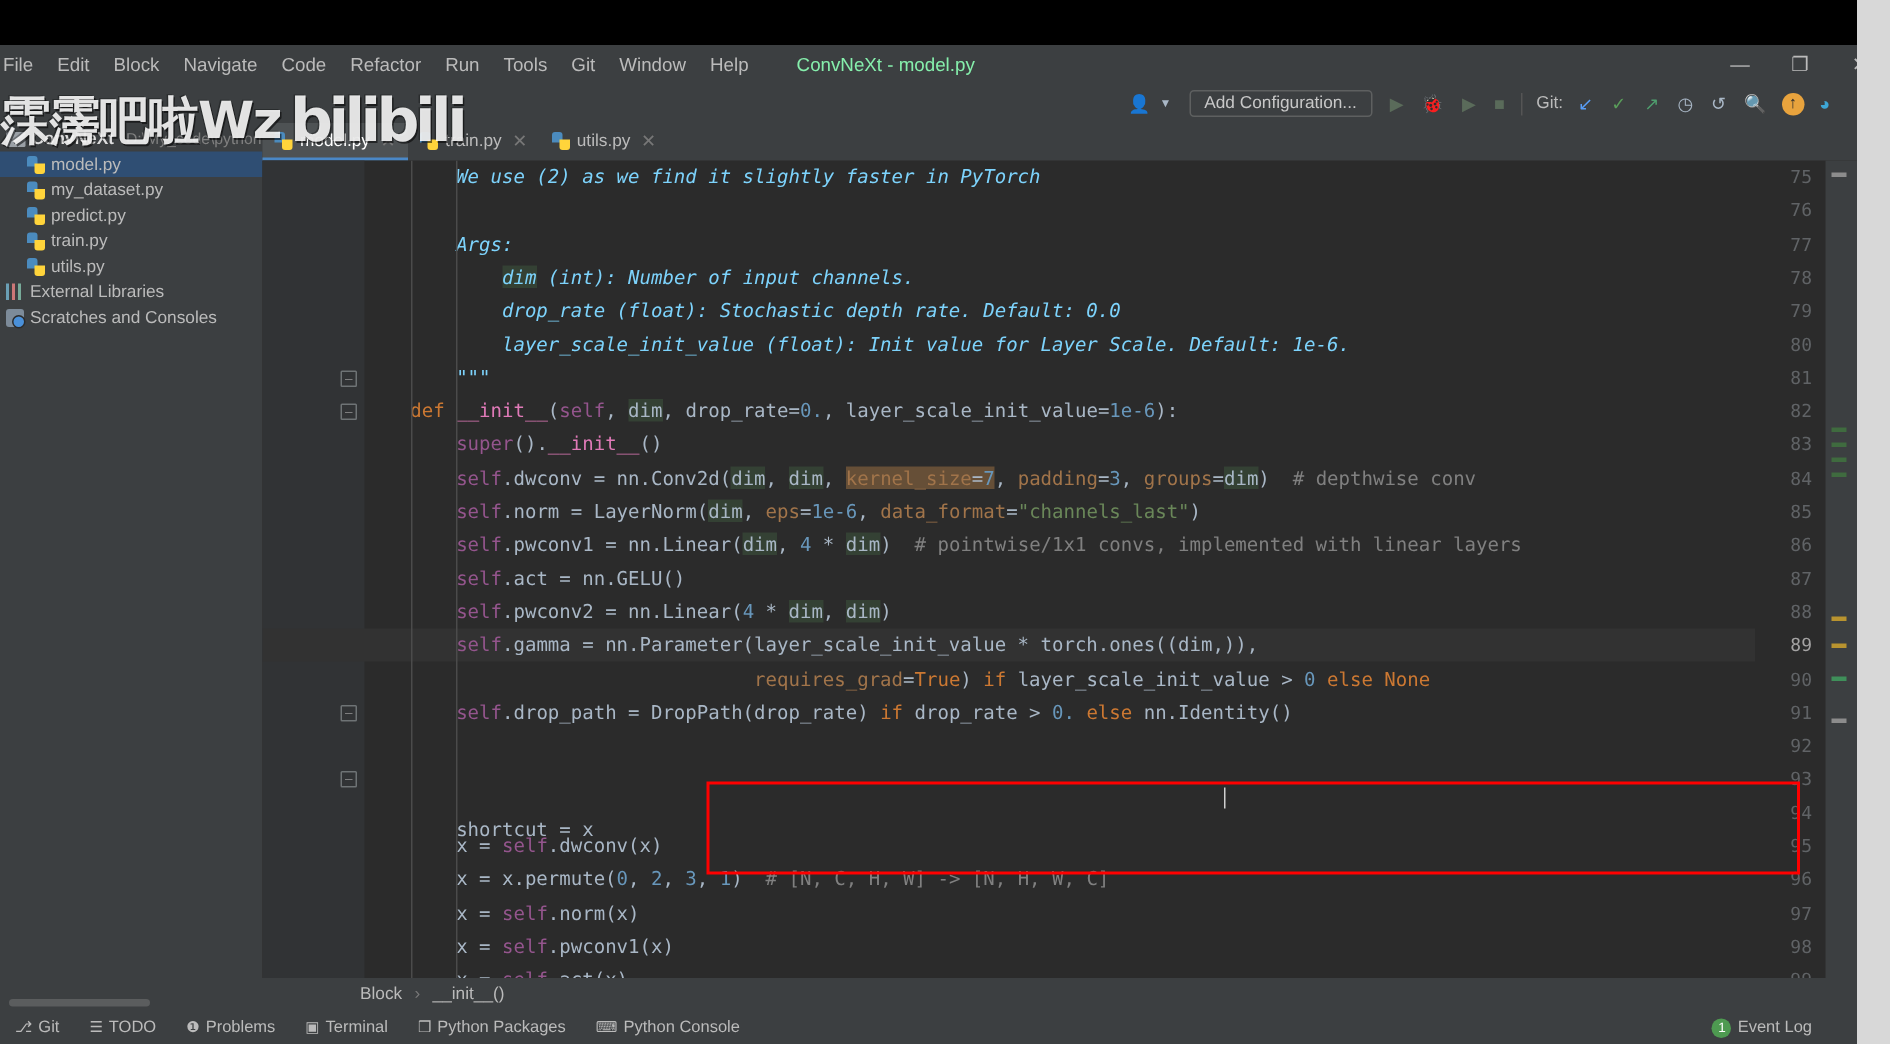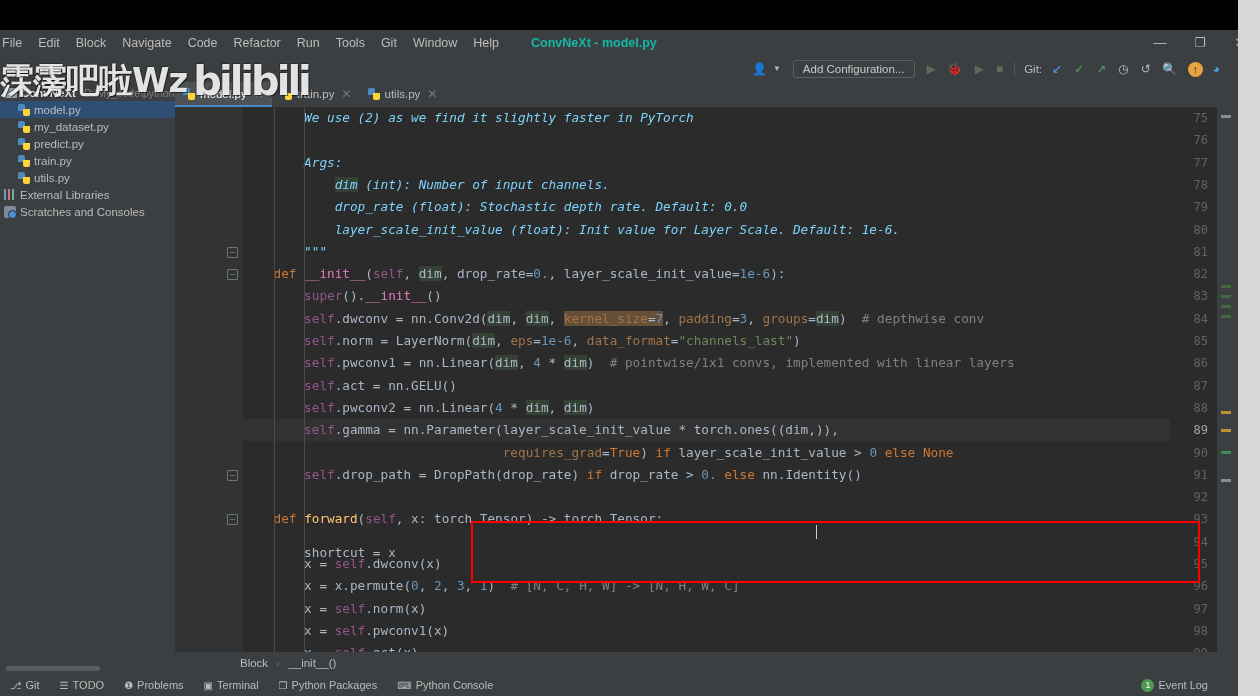--- a/index.html
+++ b/index.html
@@ -31,21 +31,21 @@
     position: absolute; left: 0; top: 30px; width: 978px; height: 26px;
     background: #3c3f41;
     display: flex; align-items: center;
   }
   .menu-item {
     color: #bbbbbb; font-size: 12.5px; padding: 0 8px; line-height: 26px;
     white-space: nowrap;
   }
   .menu-item:first-child { padding-left: 2px; }
   .win-title {
-    color: #14b8a6; font-size: 12.5px; margin-left: 24px; white-space: nowrap; font-weight: bold;
+    color: #86efac; font-size: 12.5px; margin-left: 24px; white-space: nowrap;
   }
   .win-buttons {
     position: absolute; right: 0; top: 30px; width: 120px; height: 26px;
     display: flex; align-items: center; justify-content: space-around;
   }
   .win-btn { color: #bbbbbb; font-size: 13px; width: 34px; text-align: center; line-height: 26px; }
   .rightsliver {
     position: absolute; right: 0; top: 30px; width: 22px; height: 666px;
     background: #d8d8d8;
   }
@@ -396,21 +396,20 @@
         <div class="cline" style="top: 178.4px;"><span class="c-plain">        </span><span class="c-self">super</span><span class="c-plain">().</span><span class="c-mag">__init__</span><span class="c-plain">()</span></div>
         <div class="cline" style="top: 200.7px;"><span class="c-plain">        </span><span class="c-self">self</span><span class="c-plain">.dwconv = nn.Conv2d(</span><span class="c-plain hl-var">dim</span><span class="c-plain">, </span><span class="c-plain hl-var">dim</span><span class="c-plain">, </span><span class="c-kwarg hl-sel">kernel_size</span><span class="c-plain hl-sel">=</span><span class="c-num hl-sel">7</span><span class="c-plain">, </span><span class="c-kwarg">padding</span><span class="c-plain">=</span><span class="c-num">3</span><span class="c-plain">, </span><span class="c-kwarg">groups</span><span class="c-plain">=</span><span class="c-plain hl-var">dim</span><span class="c-plain">)  </span><span class="c-cmt"># depthwise conv</span></div>
         <div class="cline" style="top: 223px;"><span class="c-plain">        </span><span class="c-self">self</span><span class="c-plain">.norm = LayerNorm(</span><span class="c-plain hl-var">dim</span><span class="c-plain">, </span><span class="c-kwarg">eps</span><span class="c-plain">=</span><span class="c-num">1e-6</span><span class="c-plain">, </span><span class="c-kwarg">data_format</span><span class="c-plain">=</span><span class="c-str">"channels_last"</span><span class="c-plain">)</span></div>
         <div class="cline" style="top: 245.3px;"><span class="c-plain">        </span><span class="c-self">self</span><span class="c-plain">.pwconv1 = nn.Linear(</span><span class="c-plain hl-var">dim</span><span class="c-plain">, </span><span class="c-num">4</span><span class="c-plain"> * </span><span class="c-plain hl-var">dim</span><span class="c-plain">)  </span><span class="c-cmt"># pointwise/1x1 convs, implemented with linear layers</span></div>
         <div class="cline" style="top: 267.6px;"><span class="c-plain">        </span><span class="c-self">self</span><span class="c-plain">.act = nn.GELU()</span></div>
         <div class="cline" style="top: 289.9px;"><span class="c-plain">        </span><span class="c-self">self</span><span class="c-plain">.pwconv2 = nn.Linear(</span><span class="c-num">4</span><span class="c-plain"> * </span><span class="c-plain hl-var">dim</span><span class="c-plain">, </span><span class="c-plain hl-var">dim</span><span class="c-plain">)</span></div>
         <div class="cline" style="top: 312.2px;"><span class="c-plain">        </span><span class="c-self">self</span><span class="c-plain">.gamma = nn.Parameter(layer_scale_init_value * torch.ones((dim,)),</span></div>
         <div class="cline" style="top: 334.5px;"><span class="c-plain">                                  </span><span class="c-kwarg">requires_grad</span><span class="c-plain">=</span><span class="c-kw">True</span><span class="c-plain">) </span><span class="c-kw">if</span><span class="c-plain"> layer_scale_init_value &gt; </span><span class="c-num">0</span><span class="c-plain"> </span><span class="c-kw">else</span><span class="c-plain"> </span><span class="c-kw">None</span></div>
         <div class="cline" style="top: 356.8px;"><span class="c-plain">        </span><span class="c-self">self</span><span class="c-plain">.drop_path = DropPath(drop_rate) </span><span class="c-kw">if</span><span class="c-plain"> drop_rate &gt; </span><span class="c-num">0.</span><span class="c-plain"> </span><span class="c-kw">else</span><span class="c-plain"> nn.Identity()</span></div>
         <div class="cline" style="top: 379.1px;"></div>
-        <div class="cline" style="top: 401.4px;"><span class="c-plain">    </span><span class="c-kw">def </span><span class="c-deffn">forward</span><span class="c-plain">(</span><span class="c-self">self</span><span class="c-plain">, x: torch.Tensor) -&gt; torch.Tensor:</span></div>
         <div class="cline" style="top: 435px;"><span class="c-plain">        shortcut = x</span></div>
         <div class="cline" style="top: 446px;"><span class="c-plain">        x = </span><span class="c-self">self</span><span class="c-plain">.dwconv(x)</span></div>
         <div class="cline" style="top: 468.3px;"><span class="c-plain">        x = x.permute(</span><span class="c-num">0</span><span class="c-plain">, </span><span class="c-num">2</span><span class="c-plain">, </span><span class="c-num">3</span><span class="c-plain">, </span><span class="c-num">1</span><span class="c-plain">)  </span><span class="c-cmt"># [N, C, H, W] -&gt; [N, H, W, C]</span></div>
         <div class="cline" style="top: 490.6px;"><span class="c-plain">        x = </span><span class="c-self">self</span><span class="c-plain">.norm(x)</span></div>
         <div class="cline" style="top: 512.9px;"><span class="c-plain">        x = </span><span class="c-self">self</span><span class="c-plain">.pwconv1(x)</span></div>
         <div class="cline" style="top: 535.2px;"><span class="c-plain">        x = </span><span class="c-self">self</span><span class="c-plain">.act(x)</span></div>
         <div class="indentguide" style="left: 30.6px; top: 0px; height: 545px;"></div>
         <div class="indentguide" style="left: 61.2px; top: 0px; height: 545px;"></div>
       </div>
     <div id="gutternums">

